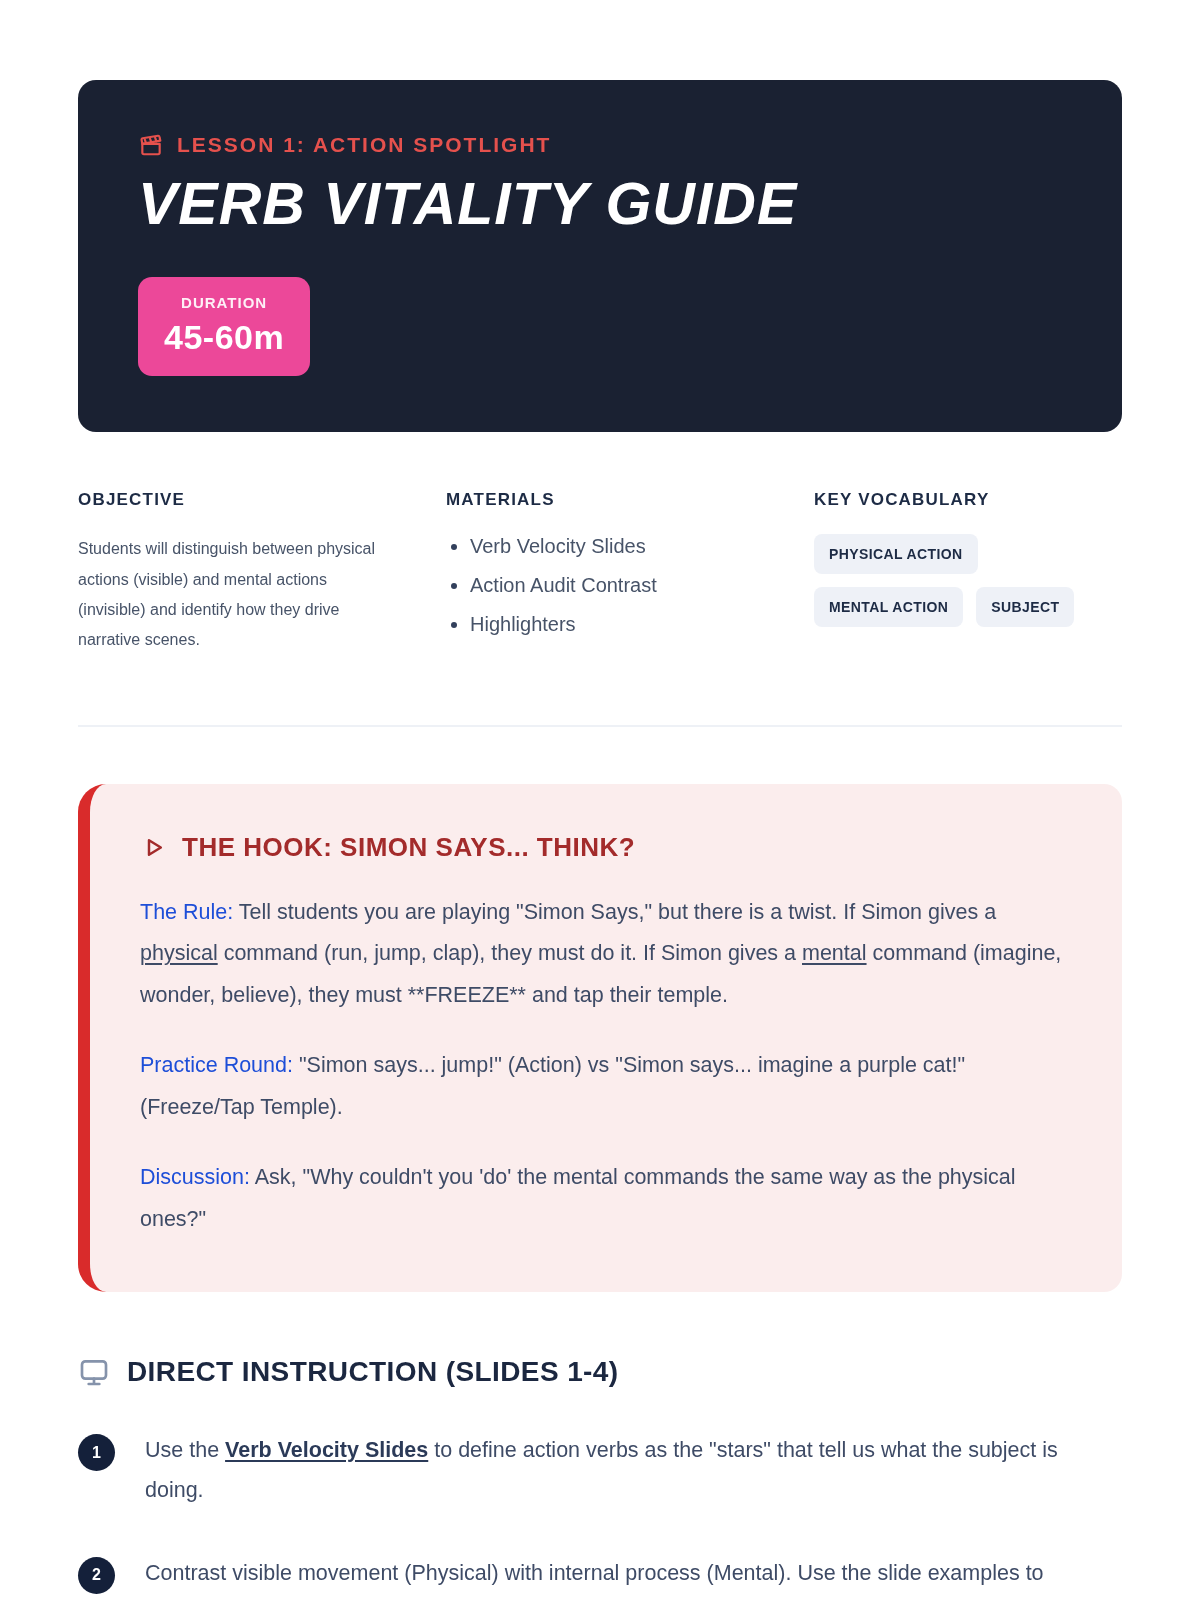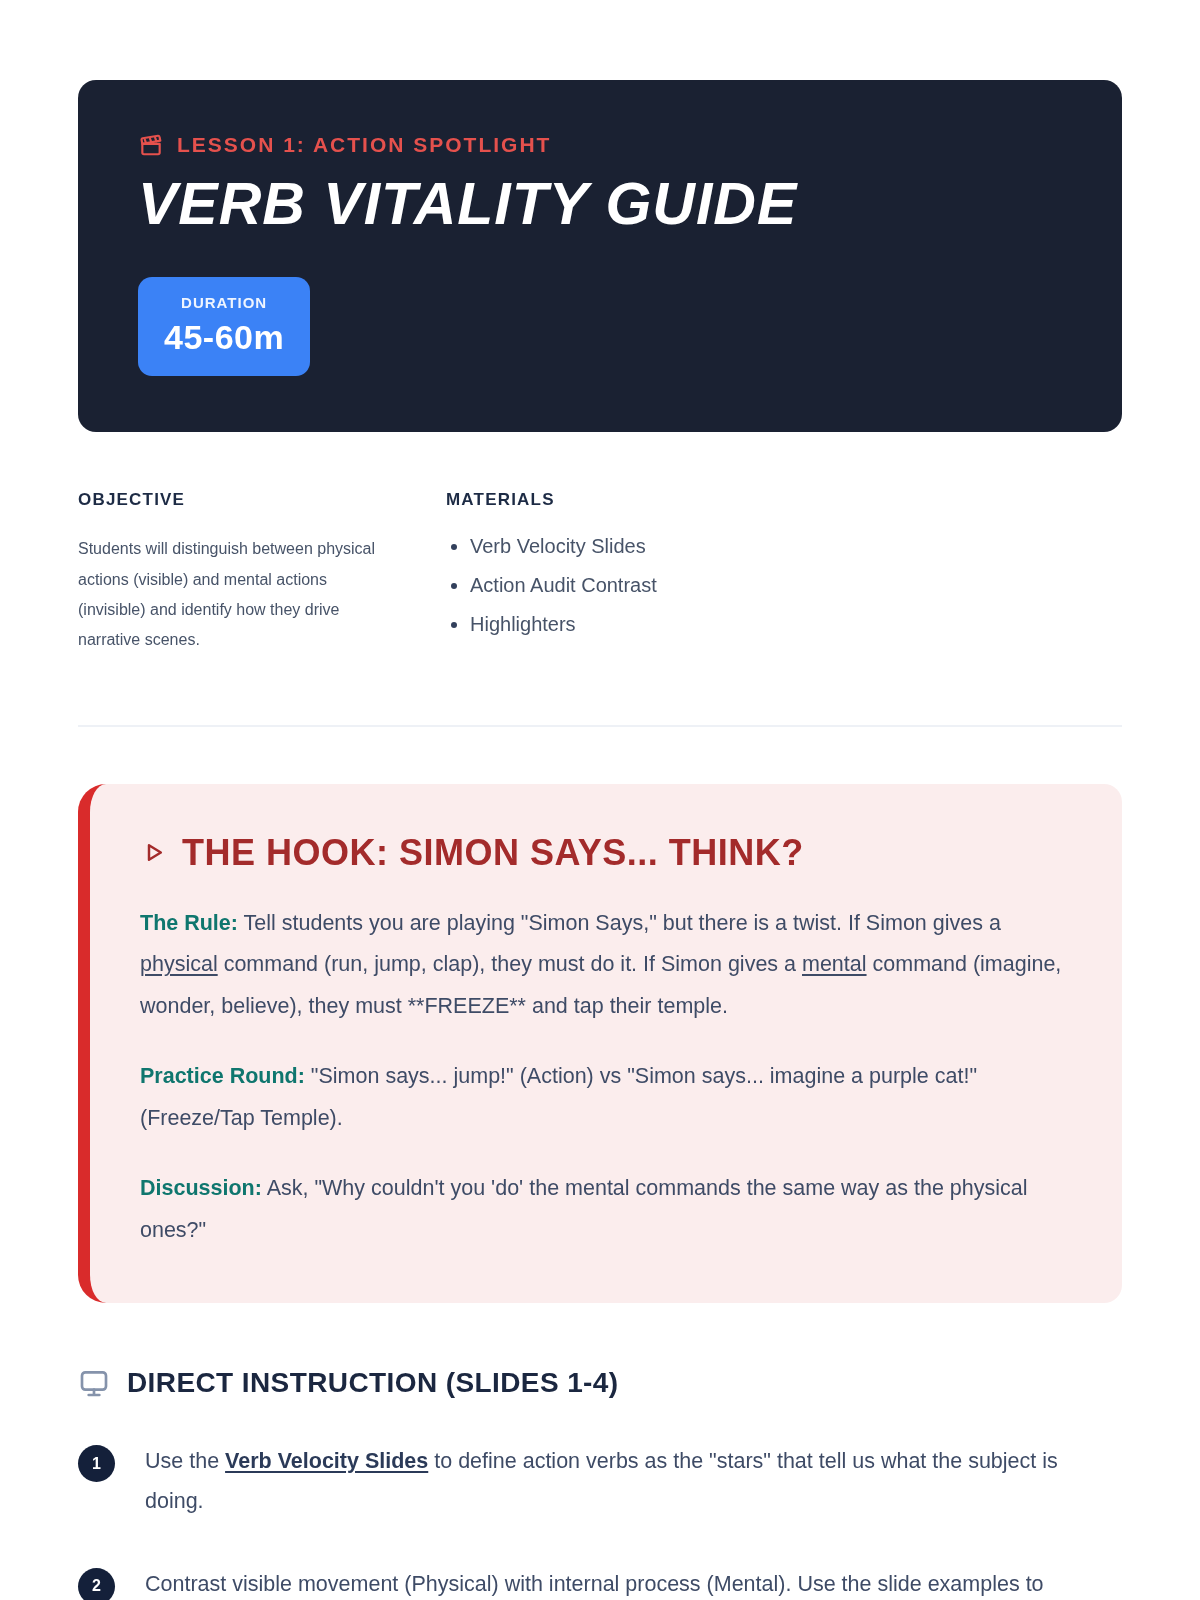--- a/index.html
+++ b/index.html
@@ -36,21 +36,21 @@
     margin-top: 16px;
     color: #ffffff;
     font-size: 59px;
     font-weight: bold;
     font-style: italic;
     letter-spacing: 1px;
     line-height: 1.05;
     white-space: nowrap;
   }
   .duration-badge {
-    background: #3b82f6;
+    background: #ec4899;
     border-radius: 14px;
     padding: 17px 26px 19px 26px;
     text-align: center;
     min-width: 172px;
     margin-top: 2px;
     flex-shrink: 0;
   }
   .duration-label {
     color: rgba(255,255,255,0.92);
     font-size: 15px;
@@ -123,34 +123,34 @@
     background: #fbeded;
     border-left: 12px solid #d92b2b;
     border-radius: 28px 18px 18px 28px;
     padding: 48px 58px 52px 50px;
   }
   .hook-heading {
     display: flex;
     align-items: center;
     gap: 15px;
     color: #a32b2b;
-    font-size: 36px;
+    font-size: 26px;
     font-weight: bold;
     letter-spacing: 0.5px;
   }
   .hook-heading svg { display: block; flex-shrink: 0; }
   .hook-card p {
     margin: 29px 0 0 0;
     font-size: 21.5px;
     line-height: 1.93;
     color: #3e4b66;
   }
   .hook-card p .label {
-    font-weight: bold;
-    color: #0f766e;
+    font-weight: normal;
+    color: #1d4ed8;
   }
   .uline {
     text-decoration: underline;
     text-underline-offset: 3px;
   }
 
   
   .instruction { margin-top: 64px; }
   .instruction-heading {
     display: flex;
@@ -227,20 +227,28 @@
       <p class="objective-text">Students will distinguish between physical actions (visible) and mental actions (invisible) and identify how they drive narrative scenes.</p>
     </div>
     <div class="col">
       <div class="col-heading">MATERIALS</div>
       <ul class="materials-list">
         <li>Verb Velocity Slides</li>
         <li>Action Audit Contrast</li>
         <li>Highlighters</li>
       </ul>
     </div>
+    <div class="col">
+      <div class="col-heading">KEY VOCABULARY</div>
+      <div class="vocab-tags">
+        <span class="tag">PHYSICAL ACTION</span>
+        <span class="tag">MENTAL ACTION</span>
+        <span class="tag">SUBJECT</span>
+      </div>
+    </div>
   </section>
 
   <hr class="divider">
 
   <section class="hook-card">
     <div class="hook-heading">
       <span>
         <svg width="27" height="27" viewBox="0 0 24 24" fill="none" stroke="#a32b2b" stroke-width="2.2" stroke-linecap="round" stroke-linejoin="round">
           <path d="M8 5.5 18.5 12 8 18.5z"></path>
         </svg>

